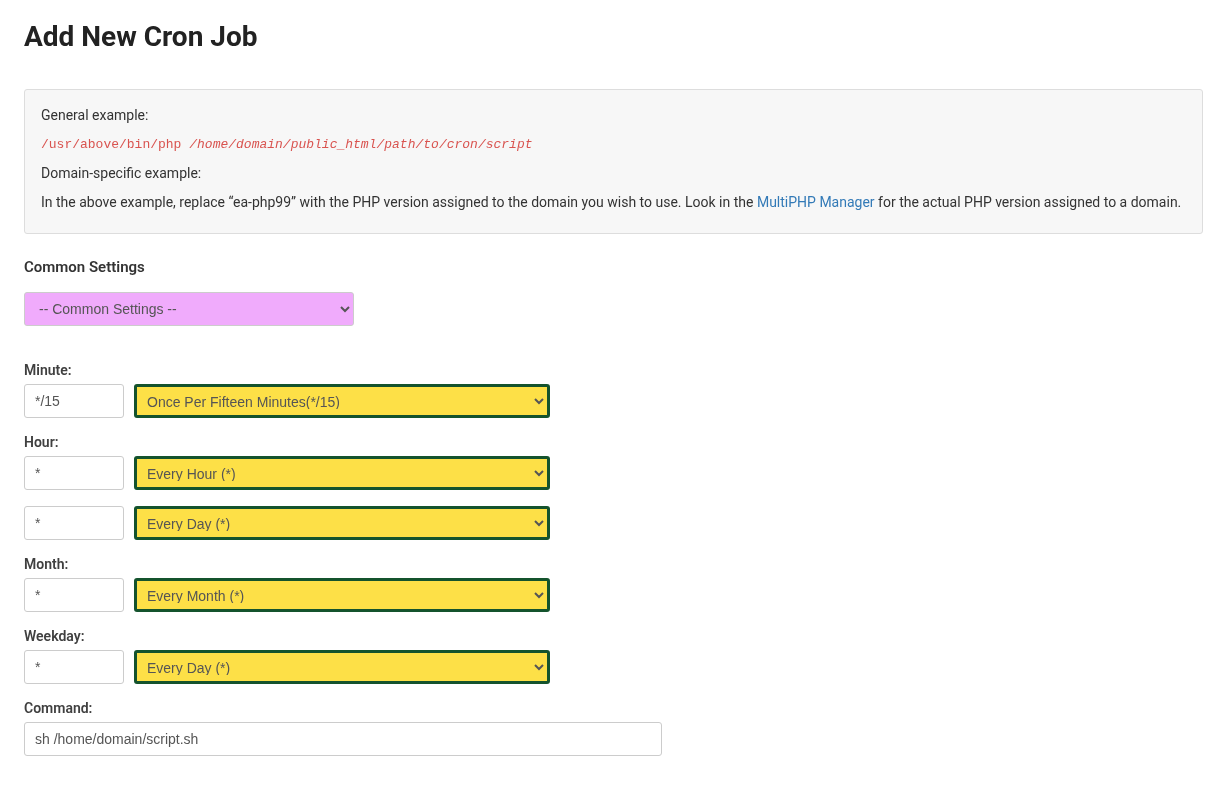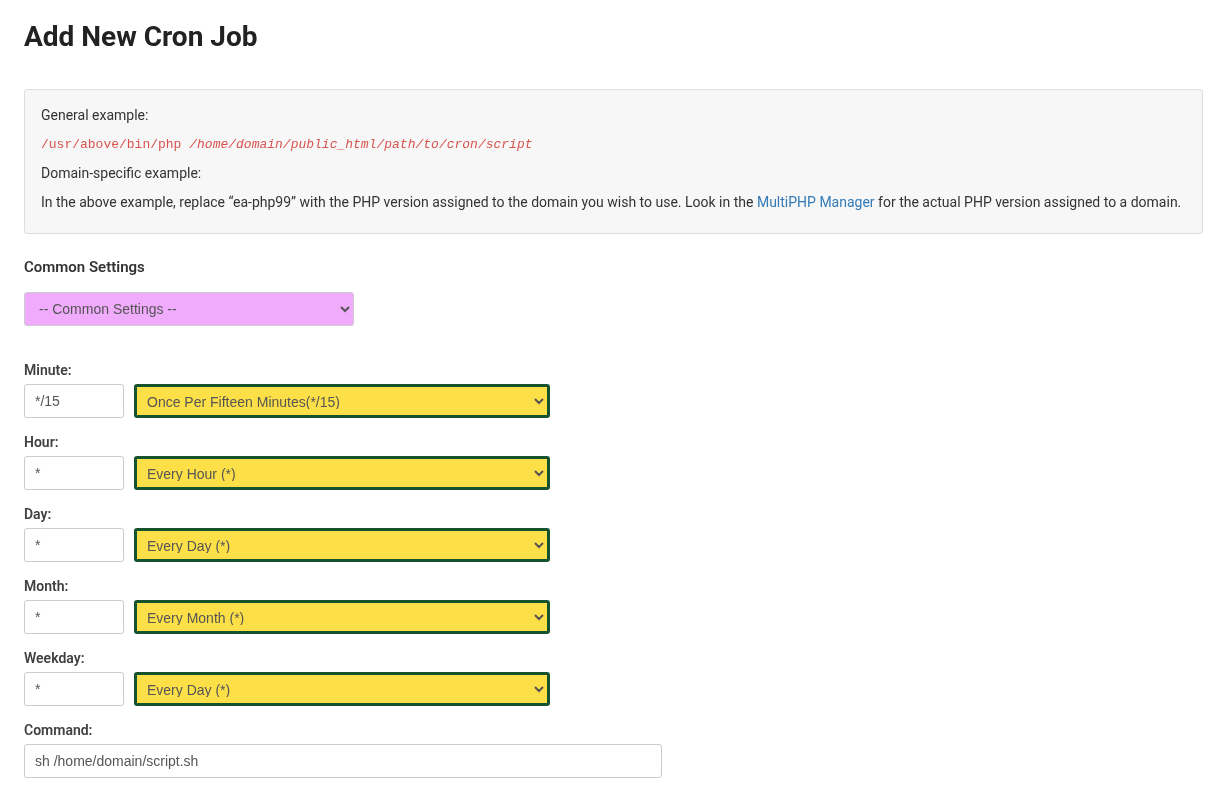--- a/index.html
+++ b/index.html
@@ -149,21 +149,20 @@
 <div class="field-group">
   <div class="field-label">Hour:</div>
   <div class="field-row">
     <input type="text" class="field-text-input" value="*" style="">
     <select class="field-select">
     <option value="Every Hour (*)">Every Hour (*)</option><option value="Every Two Hours (*/2)">Every Two Hours (*/2)</option><option value="Every Three Hours (*/3)">Every Three Hours (*/3)</option><option value="Every Six Hours (*/6)">Every Six Hours (*/6)</option><option value="Every Twelve Hours (*/12)">Every Twelve Hours (*/12)</option><option value="Midnight (0)">Midnight (0)</option><option value="Noon (12)">Noon (12)</option></select>
   </div>
 </div>
 
 <div class="field-group">
-  <div class="field-label">Day:</div>
   <div class="field-row">
     <input type="text" class="field-text-input" value="*" style="">
     <select class="field-select">
     <option value="Every Day (*)">Every Day (*)</option><option value="1st">1st</option><option value="2nd">2nd</option><option value="3rd">3rd</option><option value="4th">4th</option><option value="5th">5th</option><option value="6th">6th</option><option value="7th">7th</option><option value="8th">8th</option><option value="9th">9th</option><option value="10th">10th</option></select>
   </div>
 </div>
 
 <div class="field-group">
   <div class="field-label">Month:</div>
   <div class="field-row">

